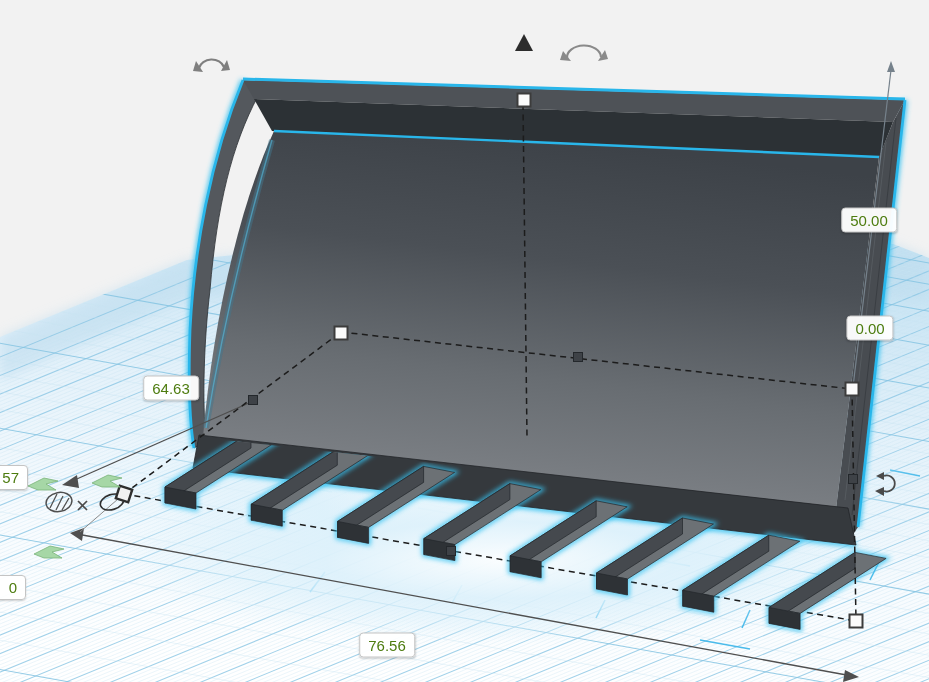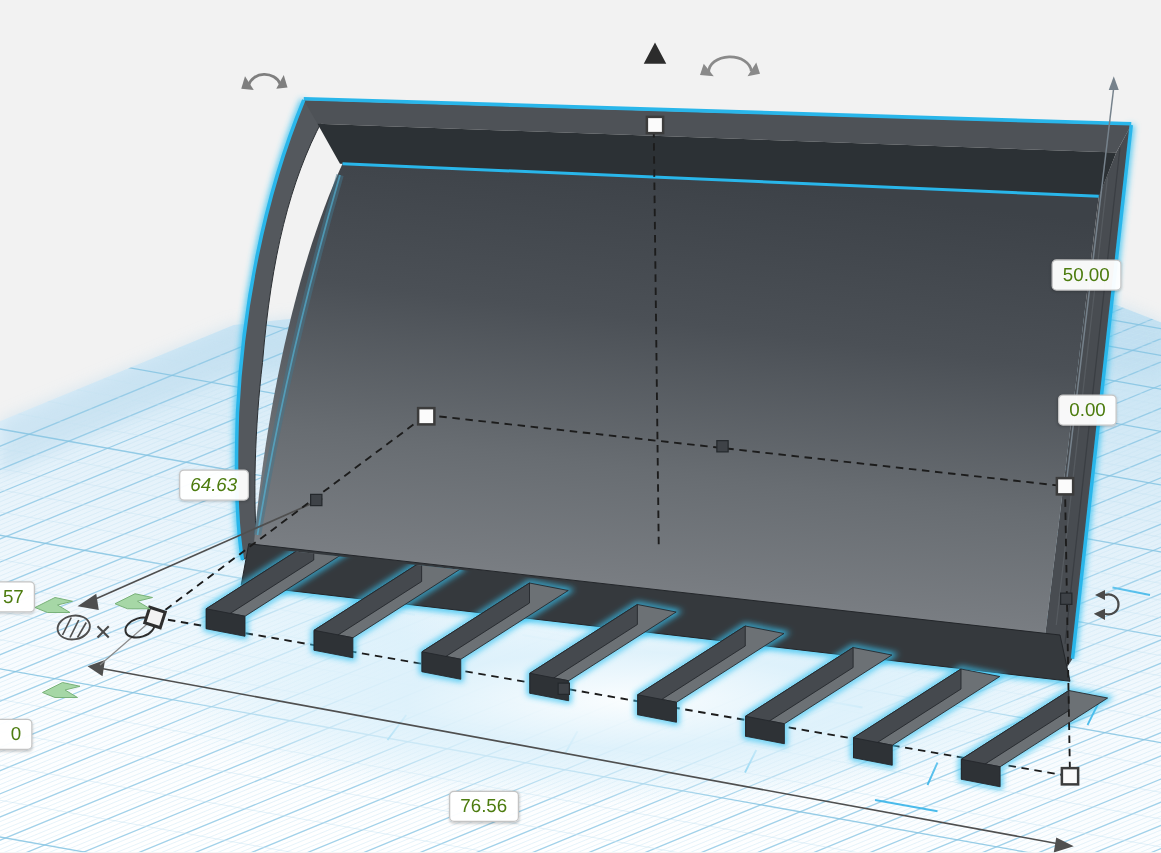--- a/index.html
+++ b/index.html
@@ -518,17 +518,17 @@
   </g>
   <g>
     <path d="M884,476 A8,8 0 1 1 884,491" stroke="#4a4a4a" stroke-width="1.8" fill="none"></path>
     <polygon points="884,487 884,496 875,491" fill="#4a4a4a"></polygon>
     <polygon points="884,472 884,480 876,476" fill="#4a4a4a"></polygon>
   </g>
 </svg>
 
 <div class="dim-label" style="left:869px;top:220px;">50.00</div>
 <div class="dim-label" style="left:852px;top:328px;margin-left:18px;">0.00</div>
-<div class="dim-label" style="left:171px;top:388px;font-style:italic;">64.63</div>
+<div class="dim-label" style="left:171px;top:388px;">64.63</div>
 <div class="dim-label" style="left:387px;top:645px;">76.56</div>
 <div class="dim-label partial" style="left:-30px;top:465px;width:40px;">57</div>
 <div class="dim-label partial" style="left:-32px;top:575px;width:40px;">0</div>
 </div>
 
 </body></html>

